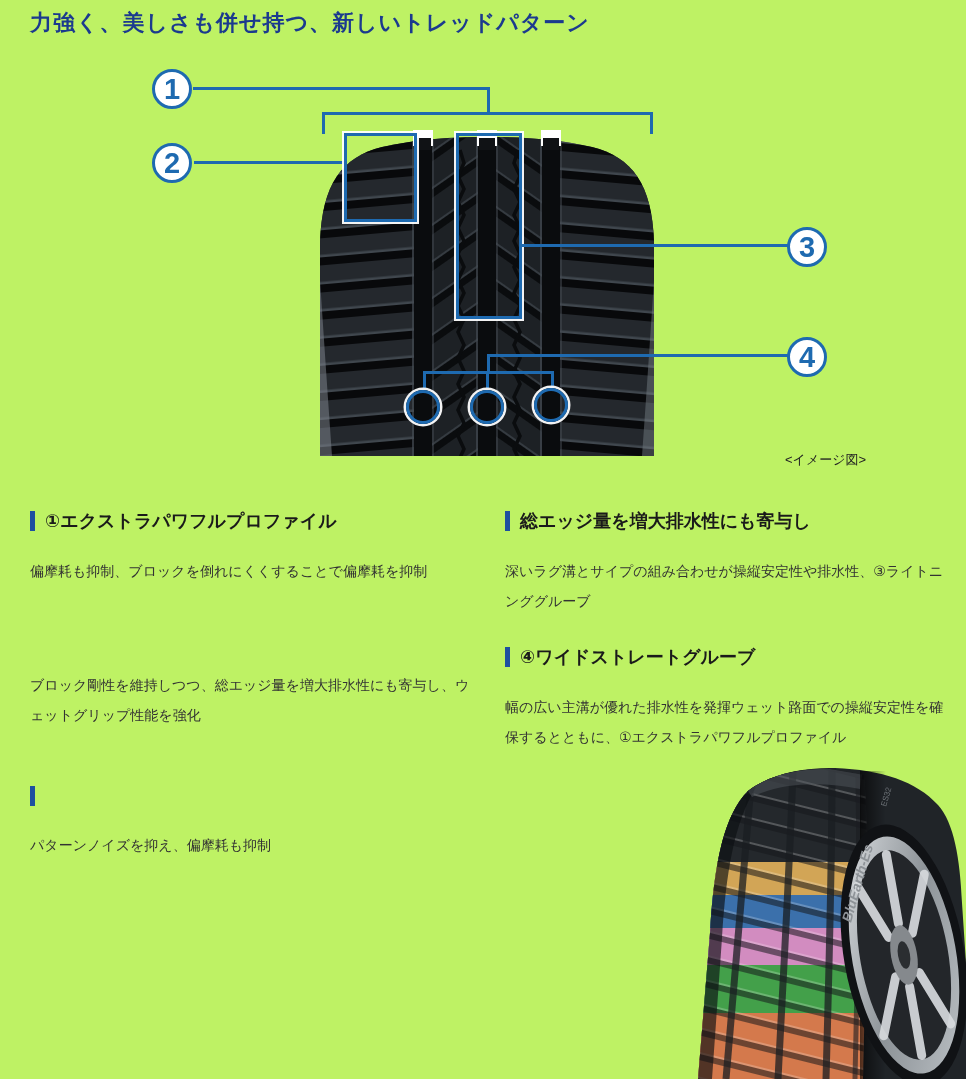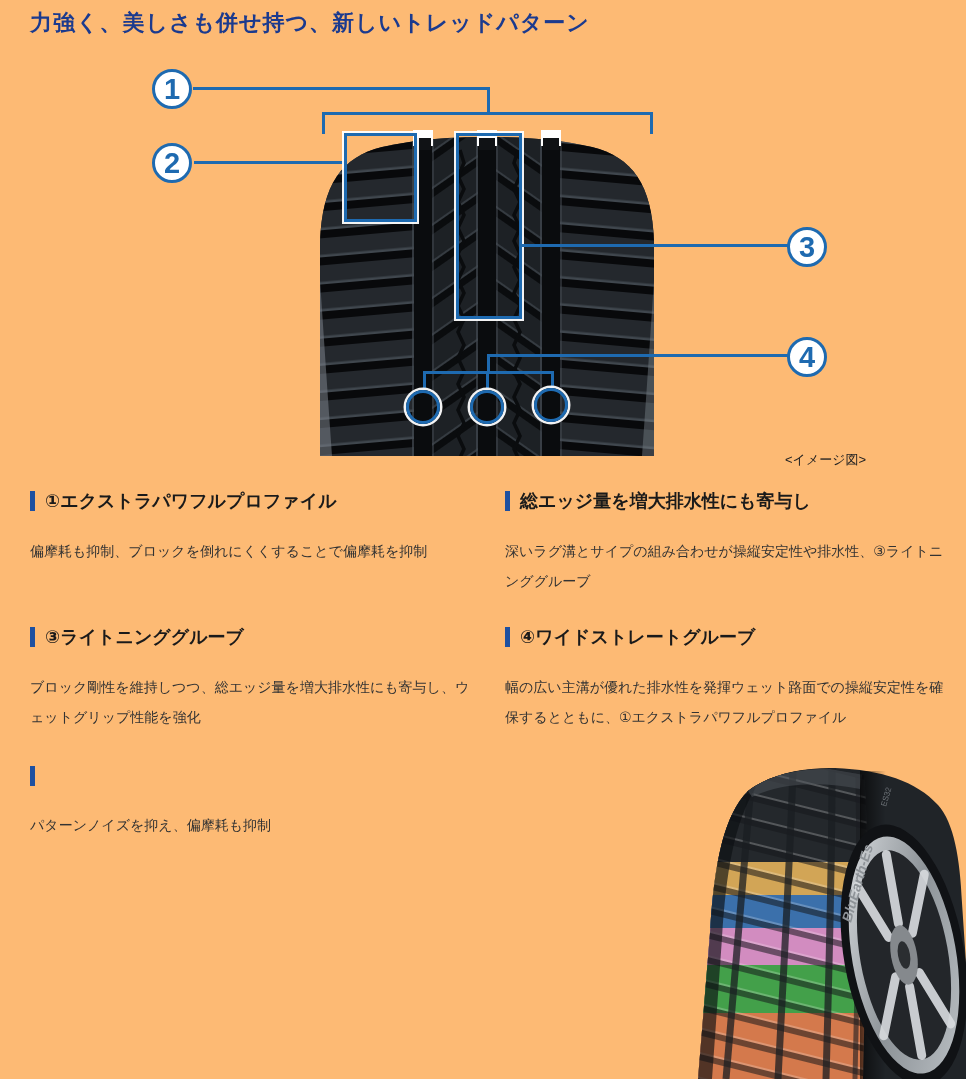--- a/index.html
+++ b/index.html
@@ -1,18 +1,18 @@
 <!DOCTYPE html>
 <html><head>
 <meta charset="utf-8">
 <style>
   * { margin:0; padding:0; box-sizing:border-box; }
   html,body { background:#ffffff; }
   body { font-family:"Liberation Sans","DejaVu Sans",sans-serif; color:#333; }
-  .page { position:relative; width:966px; height:1079px; background:#fdba74; overflow:hidden; }
+  .page { position:relative; width:966px; height:1079px; background:#bef264; overflow:hidden; }
 
   .page-title {
     position:absolute; left:30px; top:8px;
     font-size:22px; font-weight:700; color:#1b3a8e; letter-spacing:1px;
   }
 
   
   .diagram { position:absolute; left:0; top:60px; width:966px; height:415px; }
   .tire-svg { position:absolute; left:320px; top:70px; width:334px; height:326px; }
 
@@ -34,21 +34,21 @@
     position:absolute; border:3px solid #1e6ab0;
     box-shadow:0 0 0 2px rgba(255,255,255,.95);
   }
   .co-circle {
     position:absolute; width:34px; height:34px; border:3px solid #1e6ab0; border-radius:50%;
     box-shadow:0 0 0 2.5px rgba(255,255,255,.95);
   }
   .diagram-caption { position:absolute; left:785px; top:391px; font-size:13px; color:#222; }
 
   
-  .feature { position:absolute; width:448px; }
+  .feature { position:absolute; width:448px;margin-top:20px; }
   .feat-title { display:flex; align-items:center; font-size:18px; font-weight:700; color:#1a1a1a; line-height:22px; }
   .feat-title .bar { display:inline-block; width:5px; height:20px; background:#1e50a0; margin-right:10px; flex:0 0 auto; }
   .feat-desc { margin-top:24px; font-size:14px; line-height:30px; color:#333; }
 
   .pitch-tire-svg { position:absolute; left:690px; top:763px; width:276px; height:316px; }
 </style>
 </head>
 <body>
 
 <div class="page">
@@ -162,24 +162,20 @@
 
   <section class="feature" style="left:505px; top:490px;">
     <h2 class="feat-title">
       <span class="bar"></span>
       <span>総エッジ量を増大排水性にも寄与し</span>
     </h2>
     <p class="feat-desc">深いラグ溝とサイプの組み合わせが操縦安定性や排水性、③ライトニンググルーブ</p>
   </section>
 
   <section class="feature" style="left:30px; top:626px;">
-    <h2 class="feat-title">
-      <span class="bar"></span>
-      <span>③ライトニンググルーブ</span>
-    </h2>
     <p class="feat-desc">ブロック剛性を維持しつつ、総エッジ量を増大排水性にも寄与し、ウェットグリップ性能を強化</p>
   </section>
 
   <section class="feature" style="left:505px; top:626px;">
     <h2 class="feat-title">
       <span class="bar"></span>
       <span>④ワイドストレートグルーブ</span>
     </h2>
     <p class="feat-desc">幅の広い主溝が優れた排水性を発揮ウェット路面での操縦安定性を確保するとともに、①エクストラパワフルプロファイル</p>
   </section>

